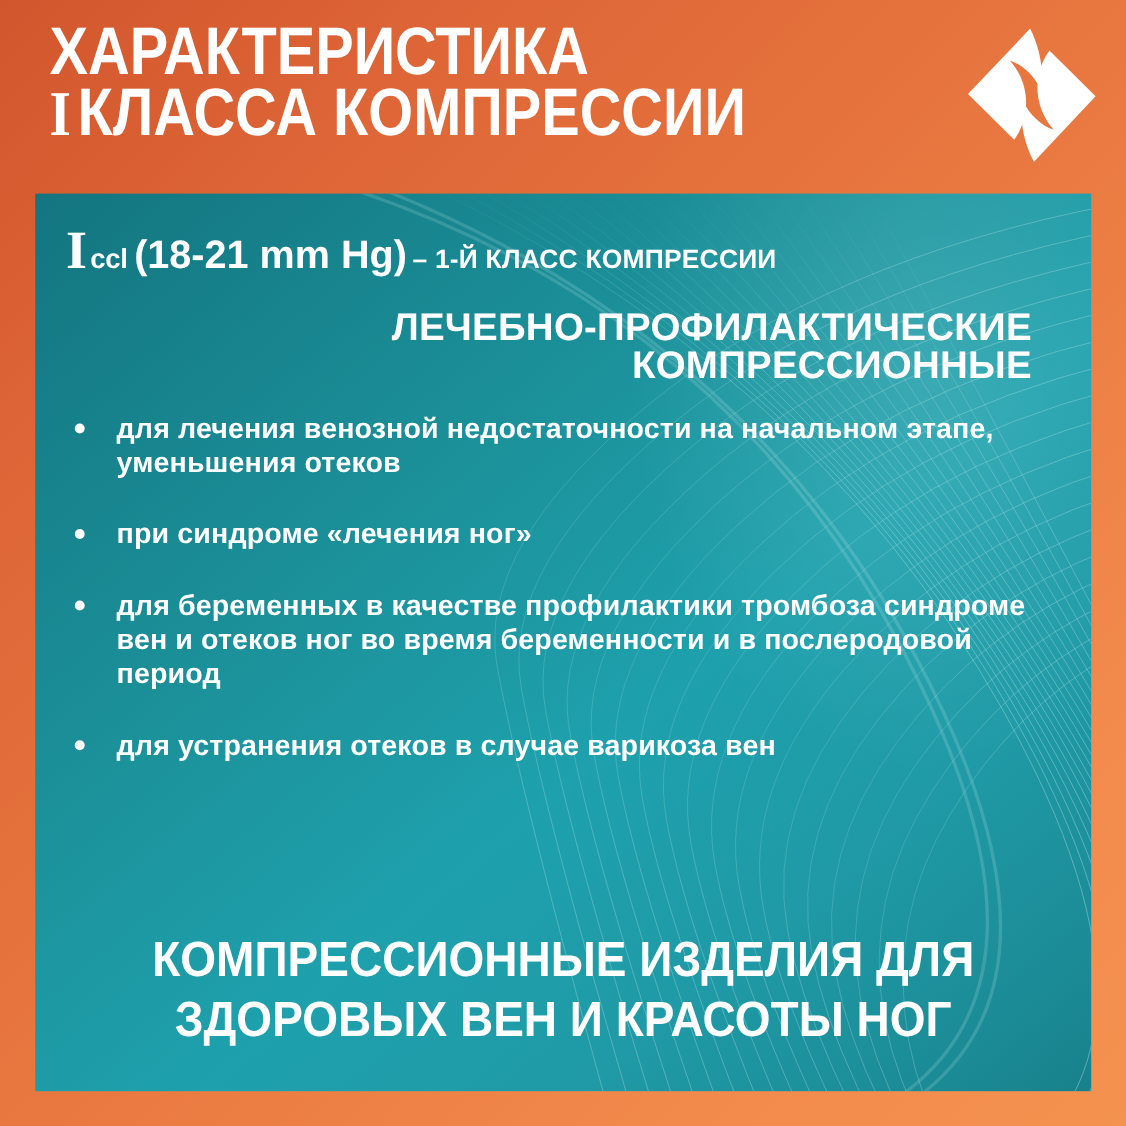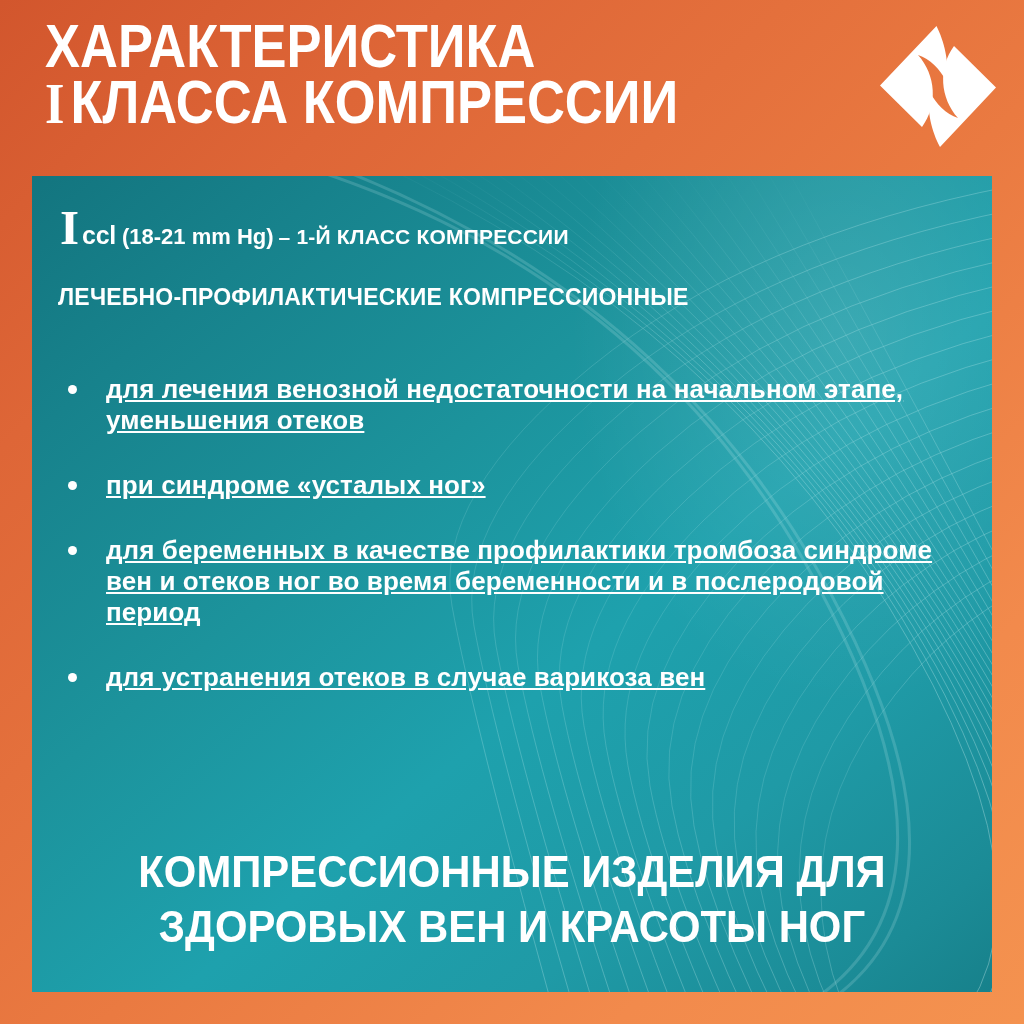--- a/index.html
+++ b/index.html
@@ -109,61 +109,61 @@
   #ccl-line .ccl{
     font-family:"Liberation Sans", sans-serif;
     font-weight:bold;
     font-size:25px;
     letter-spacing:-0.3px;
     padding-right:6px;
   }
   #ccl-line .mmhg{
     font-family:"Liberation Sans", sans-serif;
     font-weight:bold;
-    font-size:22px;
+    font-size:36px;
     letter-spacing:0px;
     padding-right:5px;
   }
   #ccl-line .rest{
     font-family:"Liberation Sans", sans-serif;
     font-weight:bold;
-    font-size:21px;
+    font-size:24px;
     letter-spacing:.2px;
   }
 
   #intro{
     position:absolute;
     left:26px;top:104px;
     width:880px;
     font-family:"Liberation Sans", sans-serif;
     font-weight:bold;
-    font-size:23px;
+    font-size:35px;
     line-height:35px;
     letter-spacing:.2px;
+    text-align:right;
   }
   #intro .ln{display:block;}
 
   #bullets{
     position:absolute;
     left:26px;top:198px;
     width:880px;
     list-style:none;
     margin:0;padding:0;
   }
   #bullets li{
     position:relative;
     padding-left:48px;
     margin:0 0 34px 0;
     font-family:"Liberation Sans", sans-serif;
     font-weight:bold;
     font-size:26px;
     line-height:31px;
     letter-spacing:.1px;
     color:#ffffff;
-    text-decoration:underline;
   }
   #bullets li .dot{
     position:absolute;
     left:10px;top:11px;
     width:9px;height:9px;
     border-radius:50%;
     background:#ffffff;
   }
 
   #footline{
@@ -273,21 +273,21 @@
       <div id="ccl-line">
         <span class="roman">I</span><span class="ccl">ccl</span><span class="mmhg">(18-21 mm Hg)</span><span class="rest">– 1-Й КЛАСС КОМПРЕССИИ</span>
       </div>
 
       <div id="intro">
         <span class="ln">ЛЕЧЕБНО-ПРОФИЛАКТИЧЕСКИЕ КОМПРЕССИОННЫЕ</span>
       </div>
 
       <ul id="bullets">
         <li><span class="dot"></span><span>для лечения венозной недостаточности на начальном этапе, уменьшения отеков</span></li>
-        <li><span class="dot"></span><span>при синдроме «усталых ног»</span></li>
+        <li><span class="dot"></span><span>при синдроме «лечения ног»</span></li>
         <li><span class="dot"></span><span>для беременных в качестве профилактики тромбоза синдроме вен и отеков ног во время беременности и в послеродовой период</span></li>
         <li><span class="dot"></span><span>для устранения отеков в случае варикоза вен</span></li>
       </ul>
 
       <div id="footline">
         <span class="ln">КОМПРЕССИОННЫЕ ИЗДЕЛИЯ ДЛЯ</span>
         <span class="ln">ЗДОРОВЫХ ВЕН И КРАСОТЫ НОГ</span>
       </div>
 
     </div>

